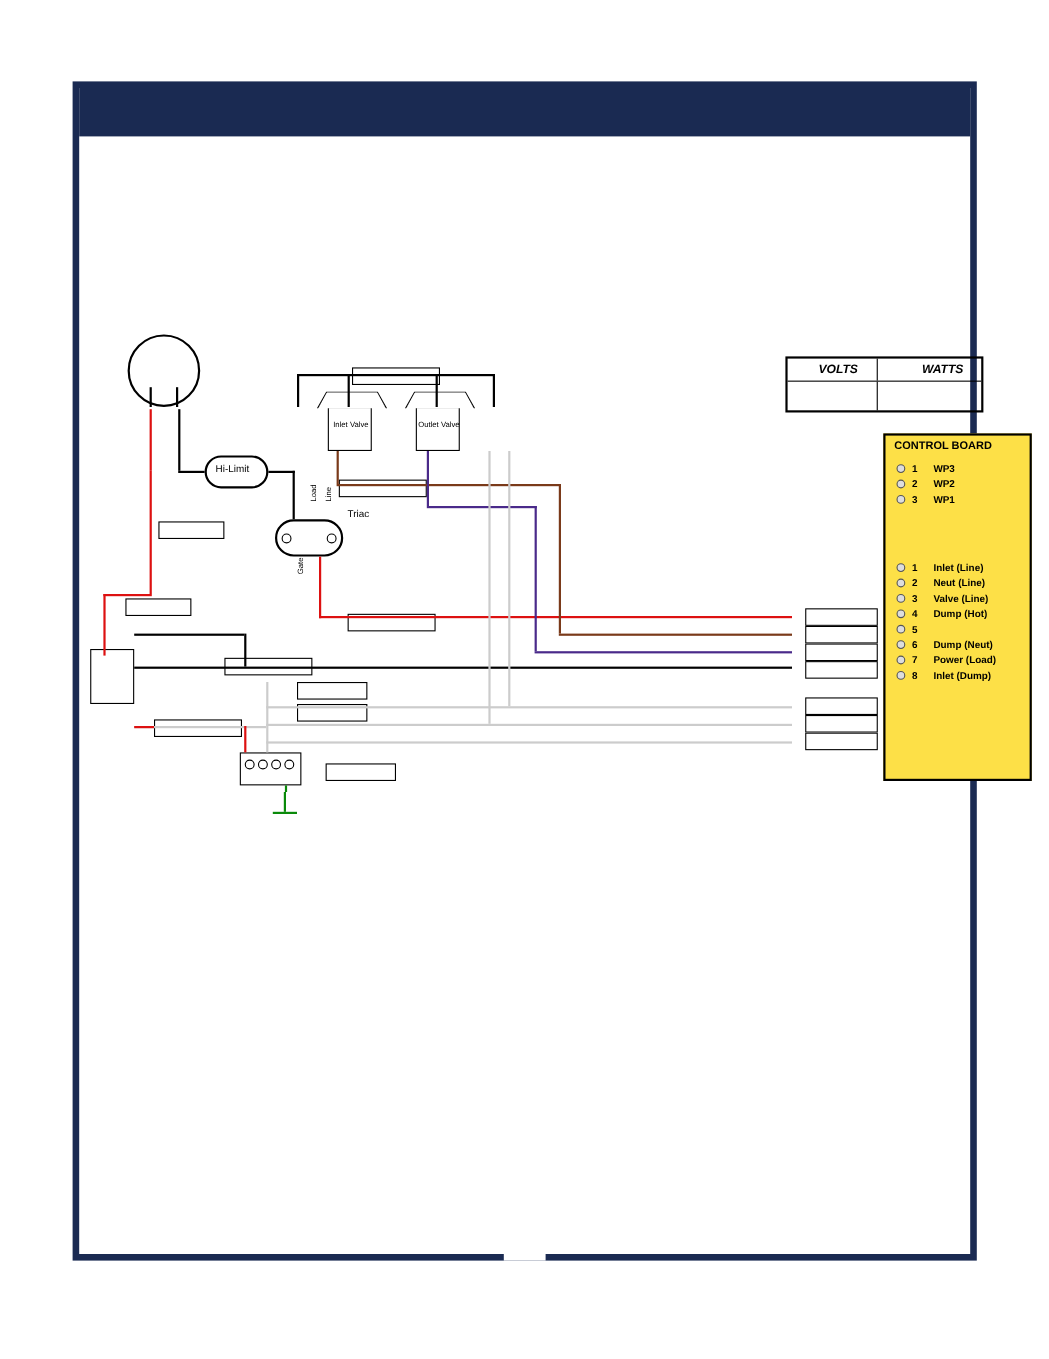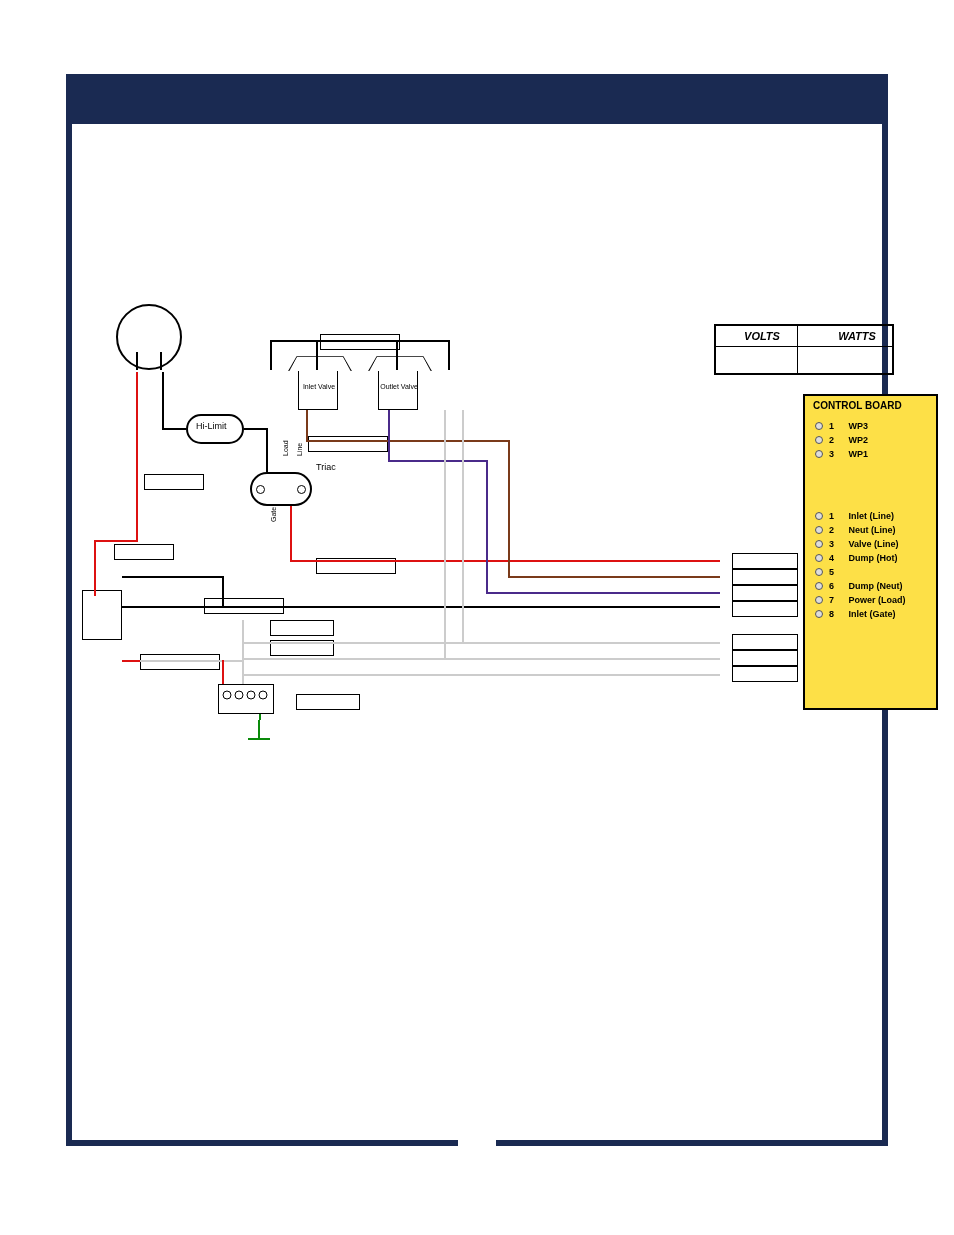--- a/index.html
+++ b/index.html
@@ -243,21 +243,21 @@
   </div>
   <div class="cb-gap"></div>
   <div>
     <div class="cb-row"><span class="cb-dot"></span><span>1</span>&nbsp;<span>Inlet (Line)</span></div>
     <div class="cb-row"><span class="cb-dot"></span><span>2</span>&nbsp;<span>Neut (Line)</span></div>
     <div class="cb-row"><span class="cb-dot"></span><span>3</span>&nbsp;<span>Valve (Line)</span></div>
     <div class="cb-row"><span class="cb-dot"></span><span>4</span>&nbsp;<span>Dump (Hot)</span></div>
     <div class="cb-row"><span class="cb-dot"></span><span>5</span>&nbsp;<span></span></div>
     <div class="cb-row"><span class="cb-dot"></span><span>6</span>&nbsp;<span>Dump (Neut)</span></div>
     <div class="cb-row"><span class="cb-dot"></span><span>7</span>&nbsp;<span>Power (Load)</span></div>
-    <div class="cb-row"><span class="cb-dot"></span><span>8</span>&nbsp;<span>Inlet (Gate)</span></div>
+    <div class="cb-row"><span class="cb-dot"></span><span>8</span>&nbsp;<span>Inlet (Dump)</span></div>
   </div>
 </div>
 
 <div class="heater"></div>
 
 <div class="hilimit"></div>
 <span class="hilimit-lbl">Hi-Limit</span>
 
 <div class="triac">
   <span class="triac-cir l"></span>

